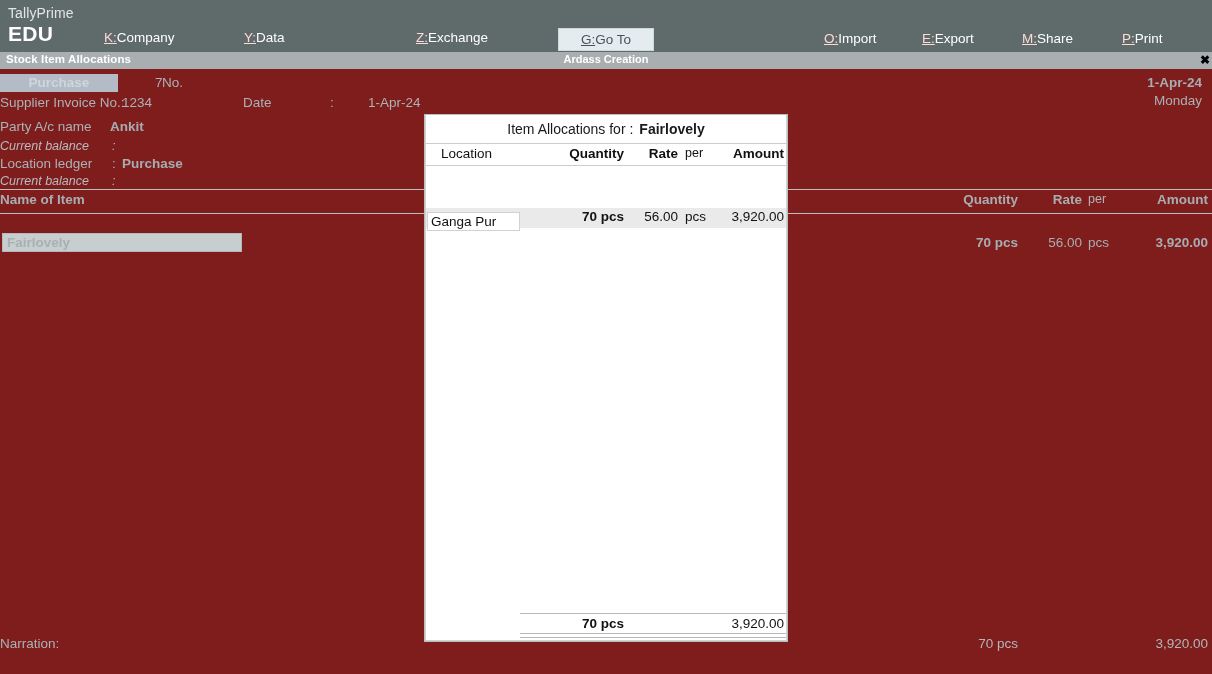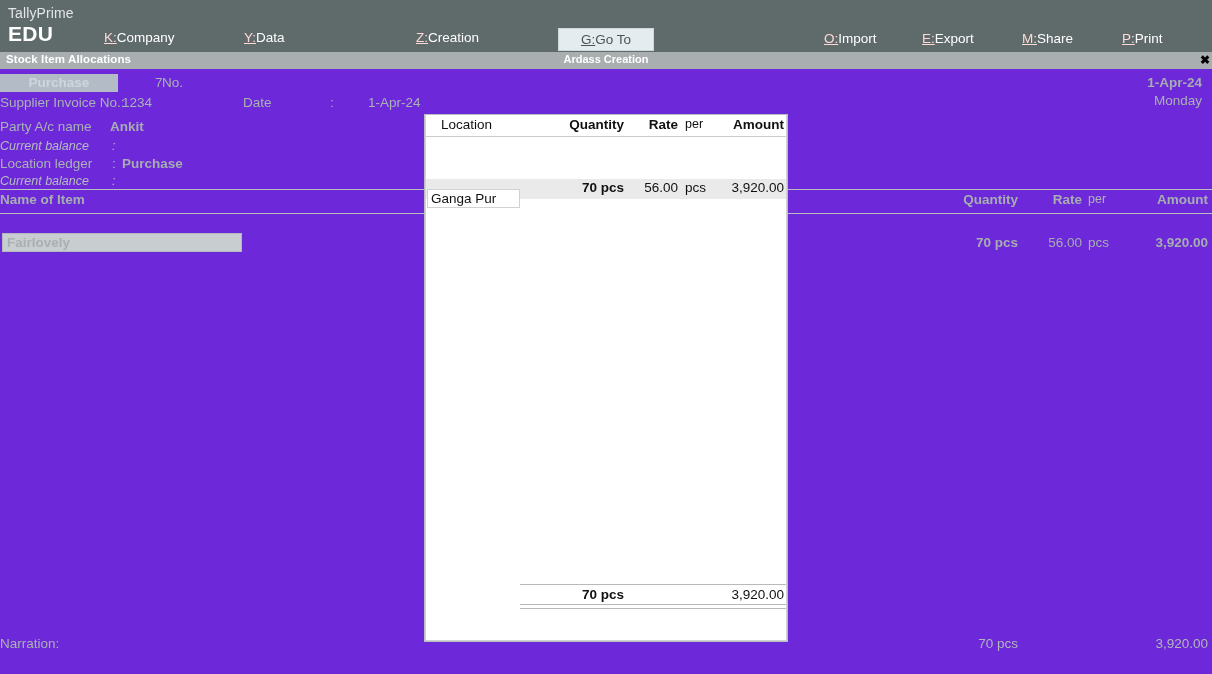--- a/index.html
+++ b/index.html
@@ -139,21 +139,21 @@
     line-height: 14px;
     cursor: pointer;
   }
 
   
   .voucher {
     position: absolute;
     left: 0; top: 69px;
     width: 1212px;
     height: 605px;
-    background: #6d28d9;
+    background: #7f1d1d;
     color: #aab2b5;
     font-size: 13.5px;
   }
   .v-row { position: absolute; white-space: nowrap; }
 
   .v-purchase-tab {
     left: 0px; top: 5px;
     width: 118px; height: 18px;
     background: #b3bcc6;
     color: #ced5dd;
@@ -305,21 +305,21 @@
     position: absolute;
     left: 0; top: 42px;
     width: 100%;
     height: 20px;
     background: #eaeaea;
     font-size: 13.5px;
     color: #111111;
   }
   .alloc-location-box {
     position: absolute;
-    left: 1px; top: 10px;
+    left: 1px; top: 4px;
     width: 93px; height: 19px;
     background: #ffffff;
     border: 1px solid #cfd3d4;
   }
   .alloc-location {
     position: absolute;
     left: 3px; top: 1px;
     font-size: 13.5px;
     color: #111111;
   }
@@ -368,21 +368,21 @@
 
     <div class="brand">
       <div class="brand-name">TallyPrime</div>
       <div class="brand-edu">EDU</div>
     </div>
 
 
     <div class="menu-items">
       <div class="menu-item mi-company"><span class="hot">K:</span><span>Company</span></div>
       <div class="menu-item mi-data"><span class="hot">Y:</span><span>Data</span></div>
-      <div class="menu-item mi-exchange"><span class="hot">Z:</span><span>Creation</span></div>
+      <div class="menu-item mi-exchange"><span class="hot">Z:</span><span>Exchange</span></div>
     </div>
 
     <div class="goto-btn">
       <span class="hot">G:</span>
         <span>Go To</span>
     </div>
 
     <div class="right-actions">
       <div class="menu-item ra-import"><span class="hot">O:</span><span>Import</span></div>
       <div class="menu-item ra-export"><span class="hot">E:</span><span>Export</span></div>
@@ -445,20 +445,23 @@
     <div class="v-row v-itemamt">3,920.00</div>
 
     <div class="v-row v-narration">Narration:</div>
     <div class="v-row v-totqty">70 pcs</div>
     <div class="v-row v-totamt">3,920.00</div>
   </div>
 
   <div class="modal-shadow"></div>
   <div class="modal">
 
+    <div class="modal-title">
+      <span>Item Allocations for :</span><span class="item-name">Fairlovely</span>
+    </div>
 
     <div class="modal-colhdr">
       <div class="mh mh-location">Location</div>
       <div class="mh mh-quantity">Quantity</div>
       <div class="mh mh-rate">Rate</div>
       <div class="mh mh-per">per</div>
       <div class="mh mh-amount">Amount</div>
     </div>
 
     <div class="modal-body">

